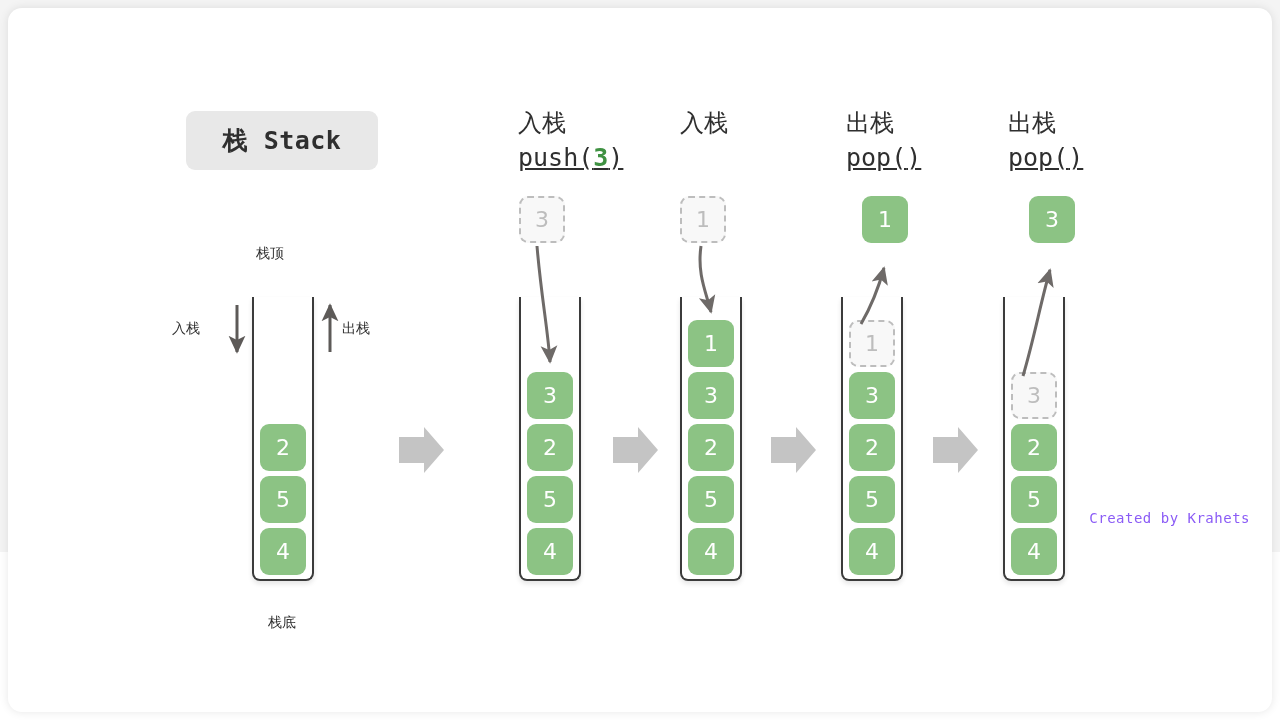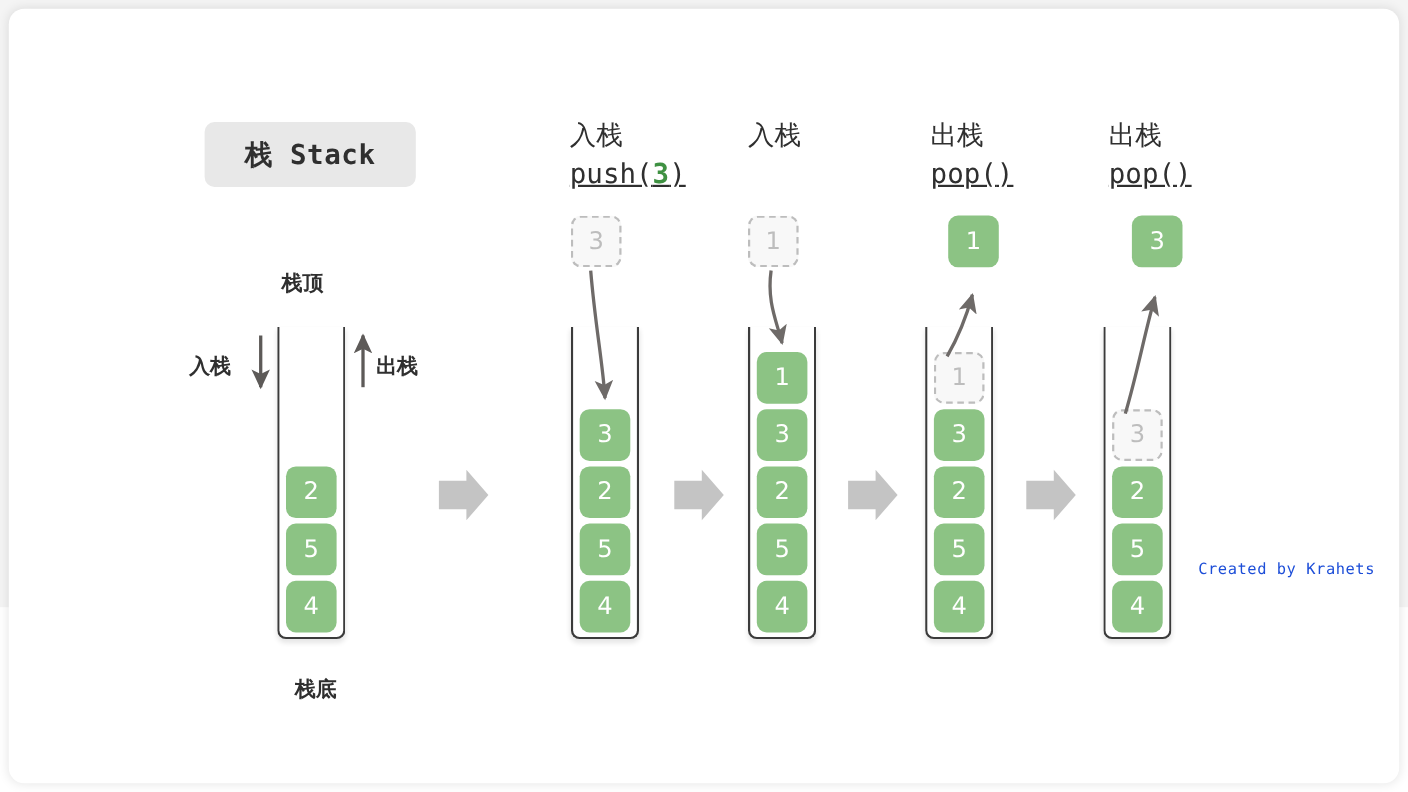--- a/index.html
+++ b/index.html
@@ -110,34 +110,34 @@
     color: #bdbdbd;
   }
   .cell.floating {
     box-shadow: none;
   }
 
   
   .label {
     position: absolute;
     font-family: "DejaVu Sans", sans-serif;
-    font-size: 19px;
-    font-weight: bold;
+    font-size: 14px;
+    font-weight: normal;
     color: #2f2f2f;
     white-space: nowrap;
   }
 
   
   .watermark {
     position: absolute;
     right: 30px;
     bottom: 26px;
     font-family: "DejaVu Sans Mono", "Liberation Mono", monospace;
     font-size: 14px;
-    color: #1d4ed8;
+    color: #8b5cf6;
     letter-spacing: 0.5px;
   }
 
   svg.overlay {
     position: absolute;
     left: 0; top: 0;
     width: 1280px; height: 720px;
     pointer-events: none;
   }
 </style>

